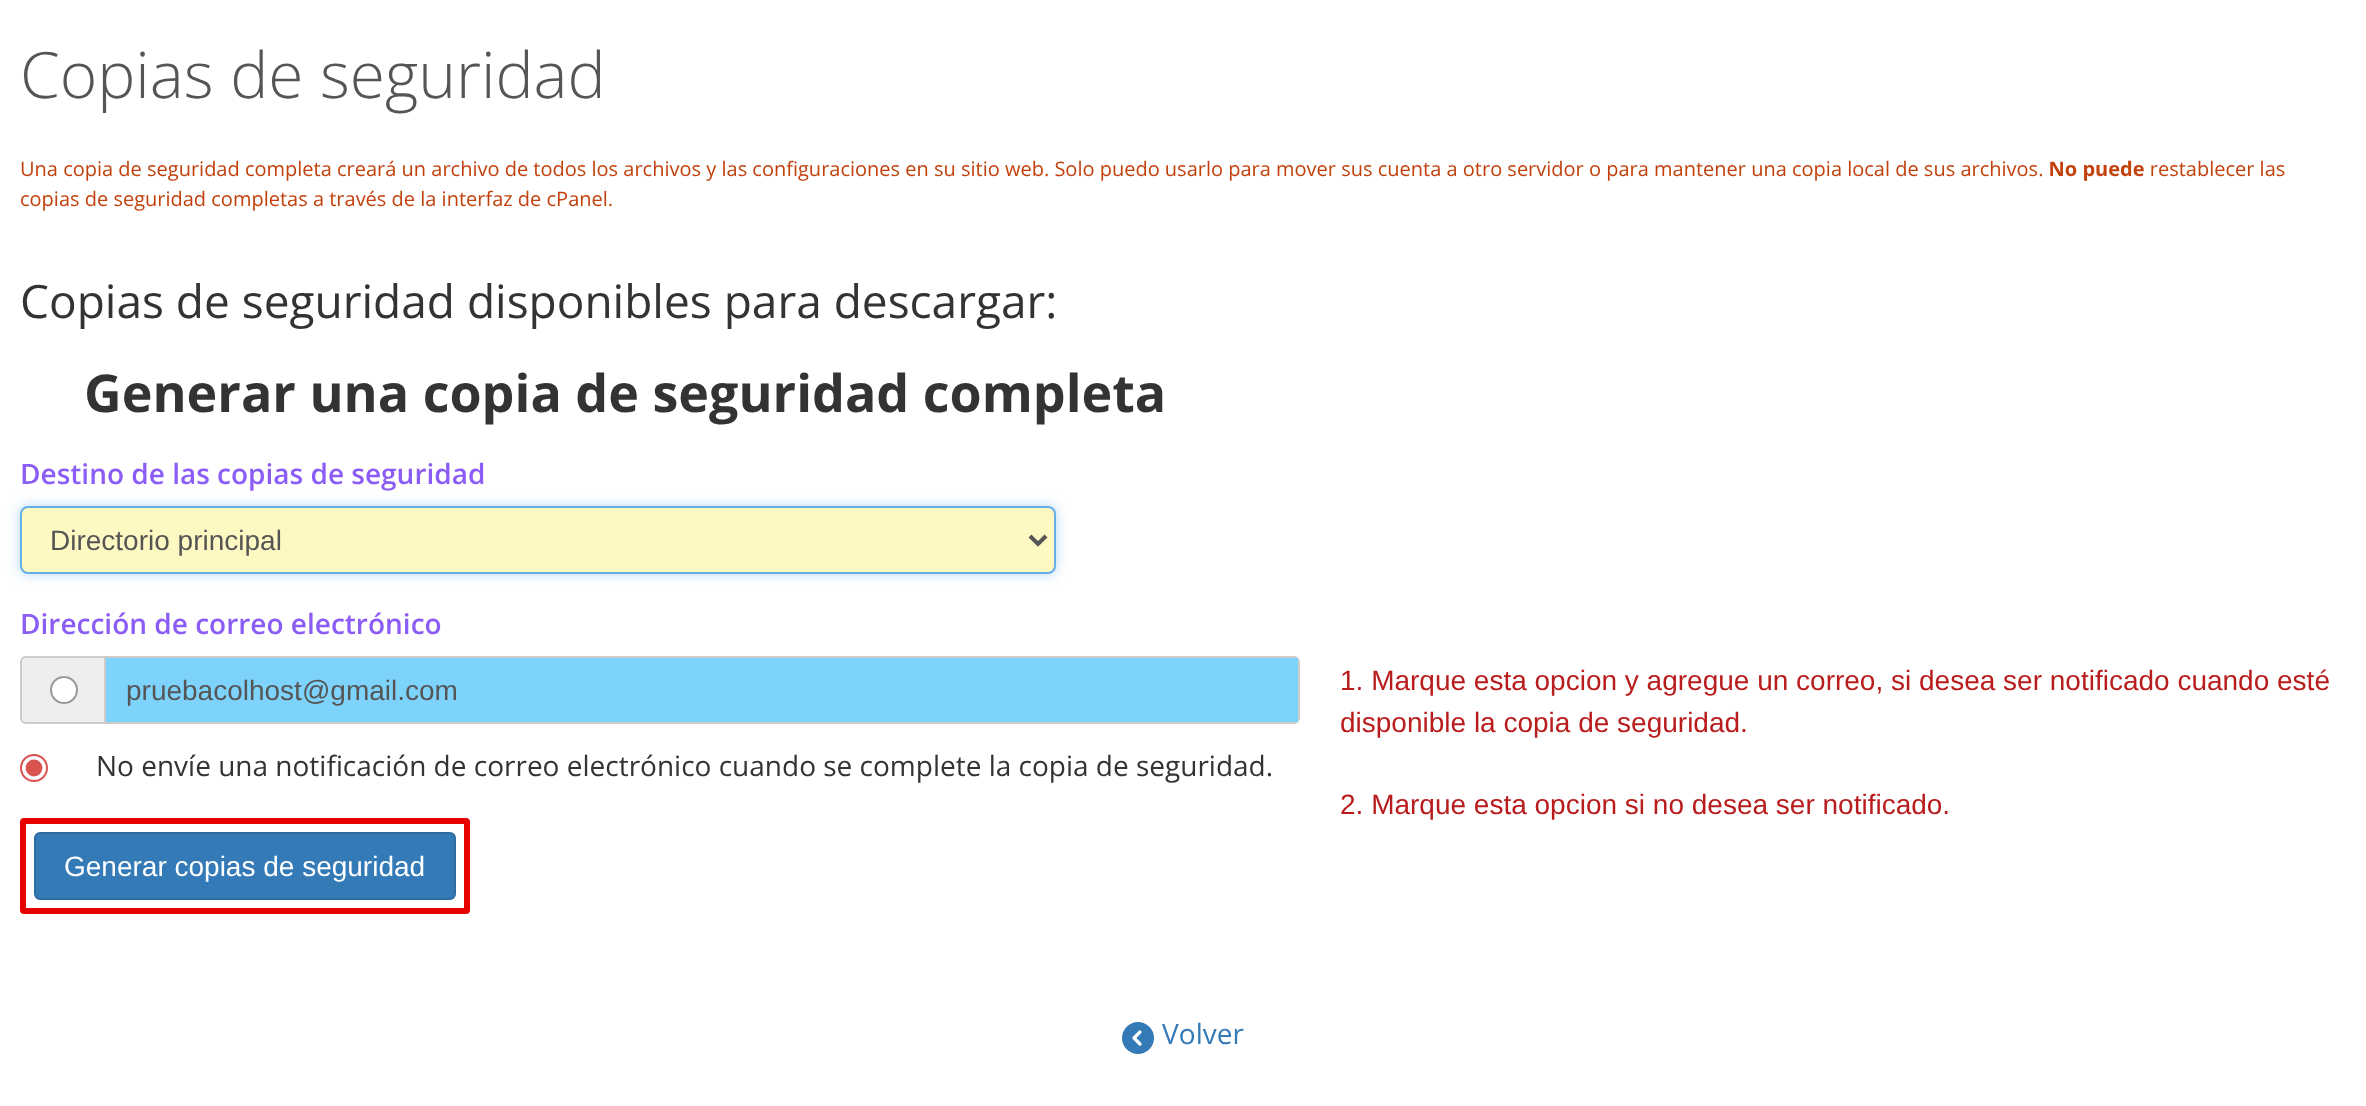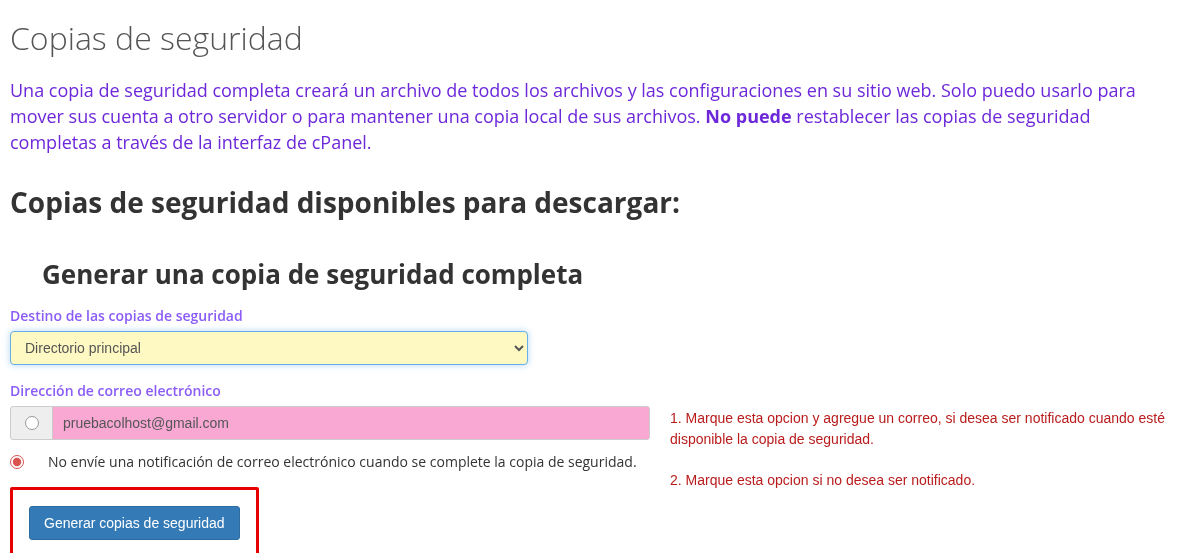--- a/index.html
+++ b/index.html
@@ -11,31 +11,31 @@
       width: 1183px;
     }
     h1.page-title {
       font-size: 32px;
       font-weight: 300;
       color: #555;
       margin-bottom: 18px;
       margin-top: 6px;
     }
     p.desc {
-      font-size: 18px;
-      color: #6d28d9;
+      font-size: 10px;
+      color: #c2410c;
       line-height: 1.45;
       margin-bottom: 28px;
     }
     p.desc strong { font-weight: 700; }
     h2.section-title {
-      font-size: 28px;
-      font-weight: 700;
+      font-size: 23px;
+      font-weight: 400;
       color: #333;
-      margin-bottom: 35px;
+      margin-bottom: 12px;
       margin-top: 28px;
     }
     h2.sub-title {
       font-size: 26px;
       font-weight: 700;
       color: #333;
       margin-bottom: 14px;
       margin-left: 32px;
     }
     .form-group { margin-bottom: 16px; }
@@ -73,21 +73,21 @@
     .email-row .radio-box {
       width: 42px;
       display: flex;
       align-items: center;
       justify-content: center;
       border-right: 1px solid #ccc;
     }
     .email-row input[type="text"] {
       flex: 1;
       border: none;
-      background: #f9a8d4;
+      background: #7dd3fc;
       padding: 0 10px;
       font-size: 14px;
       color: #555;
     }
     .radio-line {
       display: flex;
       align-items: center;
       gap: 24px;
       margin-top: 12px;
       margin-bottom: 16px;
@@ -108,21 +108,21 @@
       color: #b91c1c;
       font-size: 14px;
       line-height: 1.5;
       font-family: Arial, sans-serif;
     }
     .annotation2 { margin-top: 20px; }
     .button-wrap {
       display: inline-block;
       border: 3px solid #e60000;
       border-radius: 2px;
-      padding: 16px;
+      padding: 4px;
     }
     button.primary {
       background: #337ab7;
       color: #fff;
       border: 1px solid #2e6da4;
       border-radius: 3px;
       padding: 8px 14px;
       font-size: 14px;
       cursor: pointer;
     }

